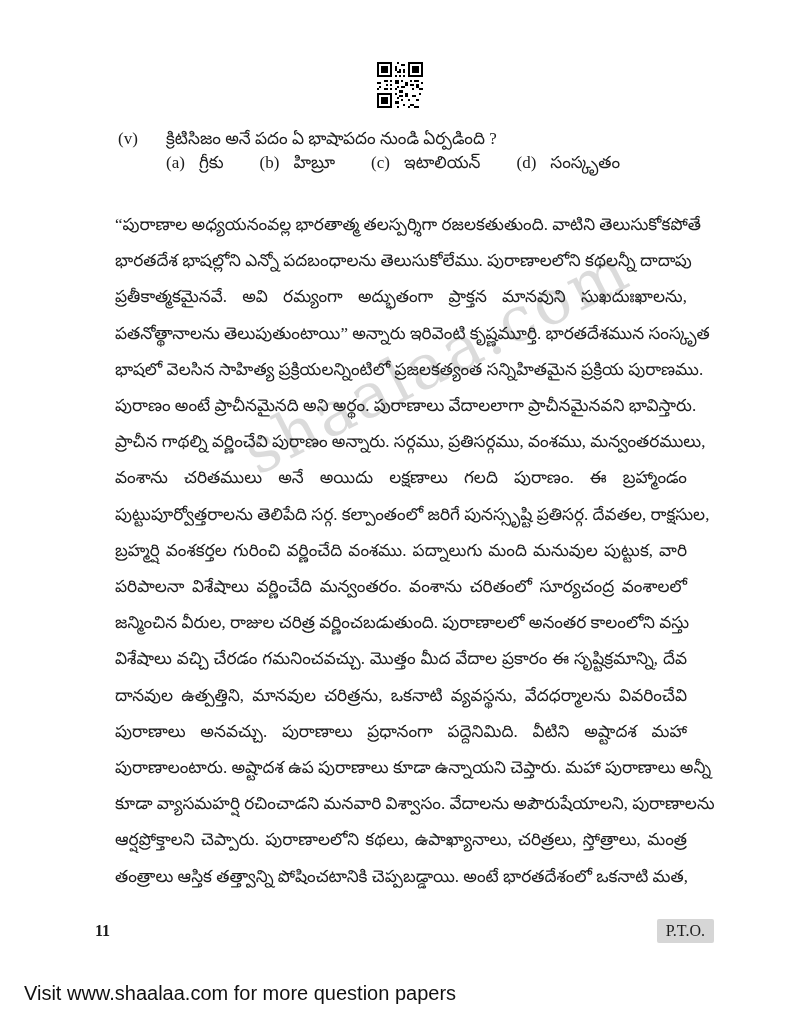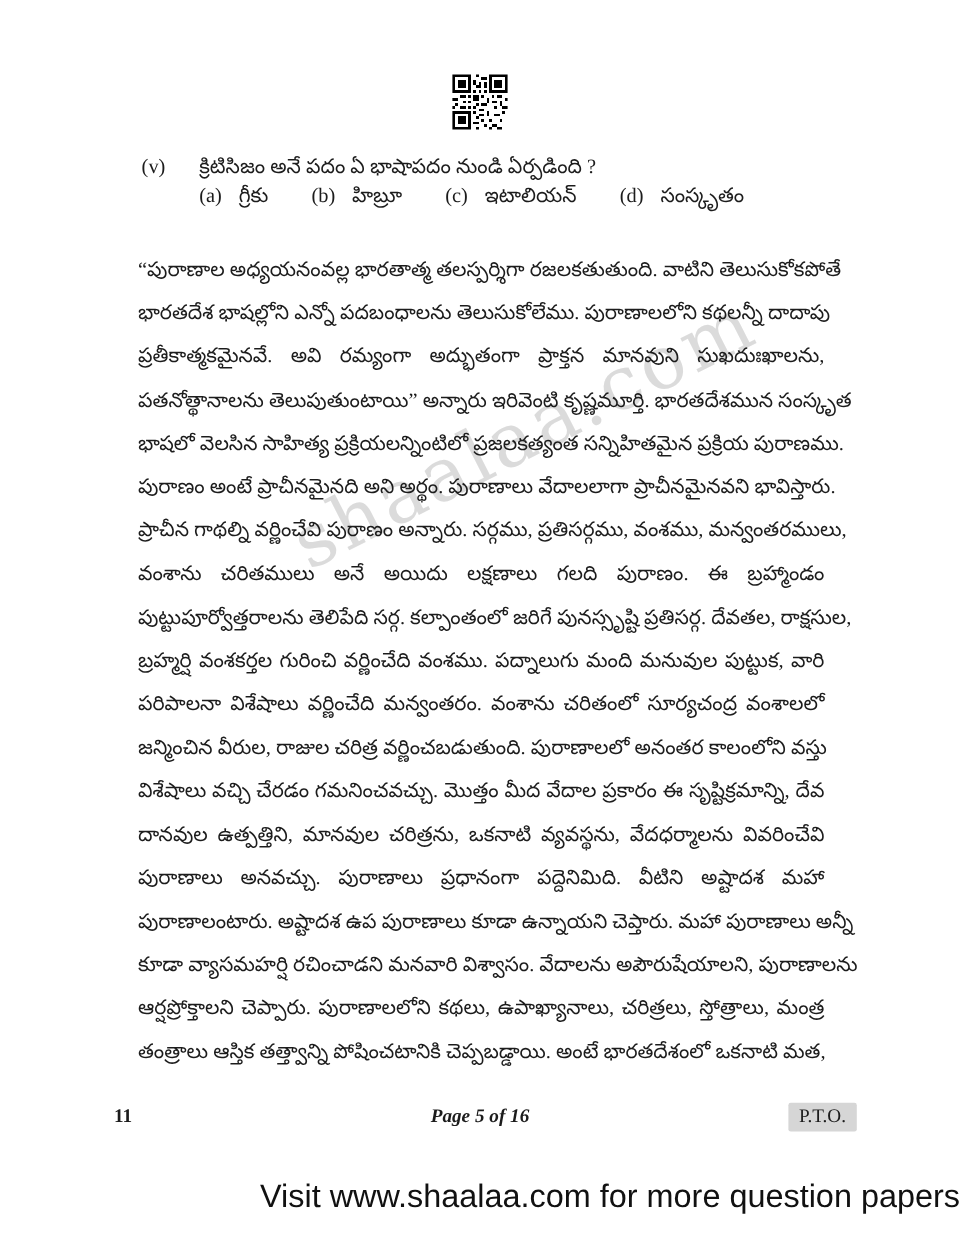--- a/index.html
+++ b/index.html
@@ -55,21 +55,21 @@
 
   .footer { position:absolute; top:922px; left:0; right:0; height:28px; font-size:16px; }
   .f-left  { position:absolute; left:95px; font-weight:bold; }
   .f-center{ position:absolute; left:0; right:0; text-align:center; font-weight:bold; font-style:italic; }
   .f-right { position:absolute; right:86px; top:-3px; font-weight:normal;
              background:#d6d6d6; padding:3px 9px; border-radius:2px; }
 
   .bottom-bar {
     position:absolute; left:24px; top:982px; right:0;
     font-family:"Liberation Sans", sans-serif;
-    font-size:27px; color:#111; z-index:3;text-align:right;
+    font-size:20px; color:#111; z-index:3;
   }
 </style>
 </head>
 <body>
 
 <div class="scan-page">
 
   <div class="qr">
     <svg width="46" height="46" viewBox="0 0 21 21" shape-rendering="crispEdges" aria-hidden="true">
       <rect width="21" height="21" fill="#ffffff"></rect>
@@ -179,19 +179,18 @@
     <div class="pline">దానవుల ఉత్పత్తిని, మానవుల చరిత్రను, ఒకనాటి వ్యవస్థను, వేదధర్మాలను వివరించేవి</div>
     <div class="pline">పురాణాలు అనవచ్చు. పురాణాలు ప్రధానంగా పద్దెనిమిది. వీటిని అష్టాదశ మహా</div>
     <div class="pline">పురాణాలంటారు. అష్టాదశ ఉప పురాణాలు కూడా ఉన్నాయని చెప్తారు. మహా పురాణాలు అన్నీ</div>
     <div class="pline">కూడా వ్యాసమహర్షి రచించాడని మనవారి విశ్వాసం. వేదాలను అపౌరుషేయాలని, పురాణాలను</div>
     <div class="pline">ఆర్షప్రోక్తాలని చెప్పారు. పురాణాలలోని కథలు, ఉపాఖ్యానాలు, చరిత్రలు, స్తోత్రాలు, మంత్ర</div>
     <div class="pline">తంత్రాలు ఆస్తిక తత్త్వాన్ని పోషించటానికి చెప్పబడ్డాయి. అంటే భారతదేశంలో ఒకనాటి మత,</div>
   </div>
 
   <div class="footer">
     <span class="f-left">11</span>
-    <span class="f-center">Page 5 of 16</span>
     <span class="f-right">P.T.O.</span>
   </div>
 
 </div>
 
 <div class="bottom-bar">Visit www.shaalaa.com for more question papers</div>
 
 </body></html>

